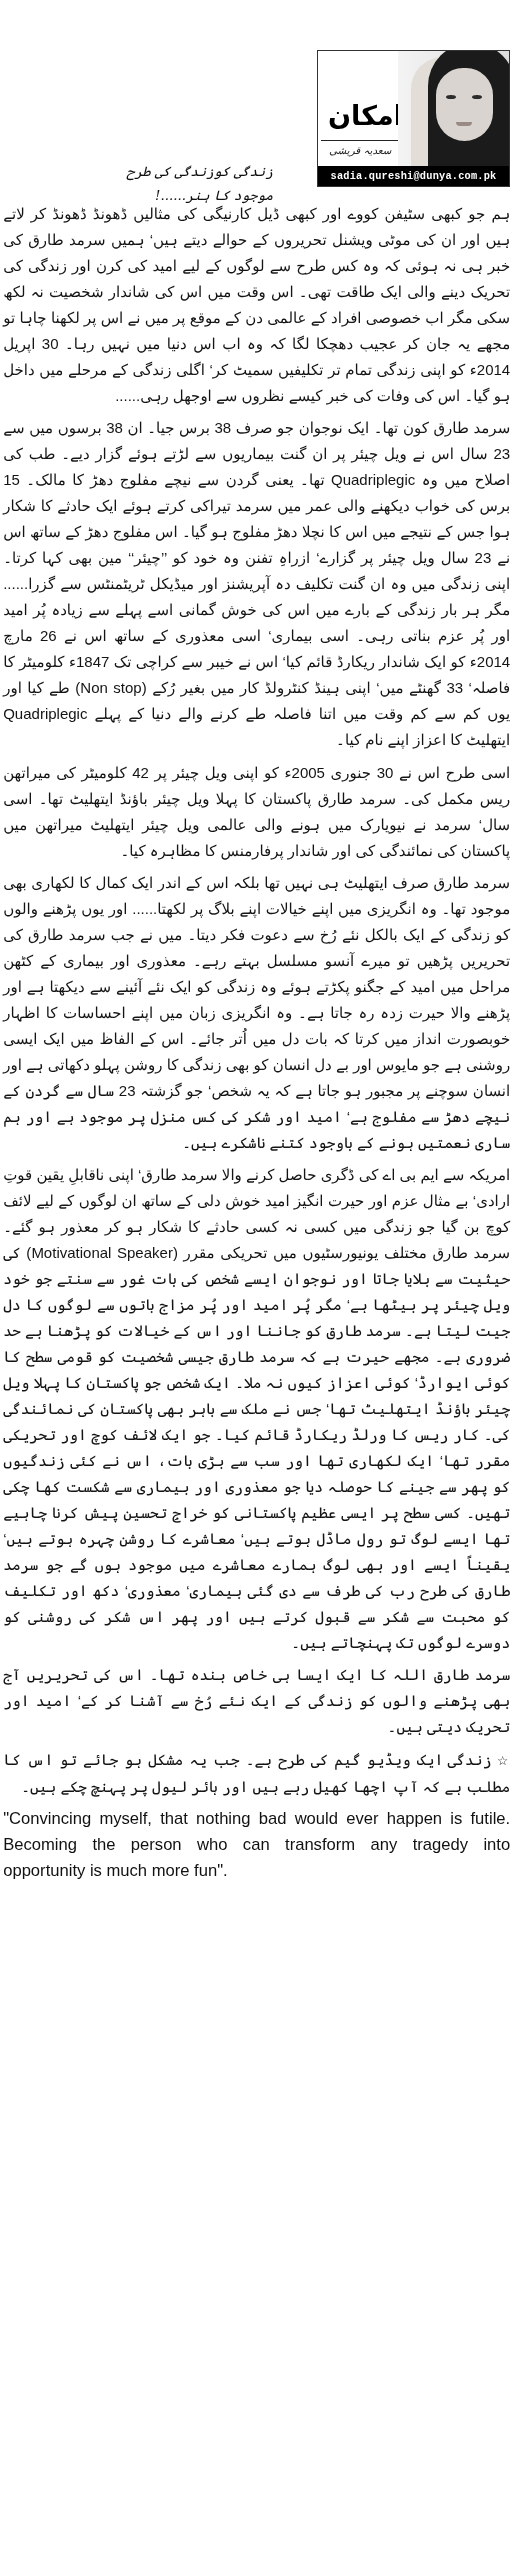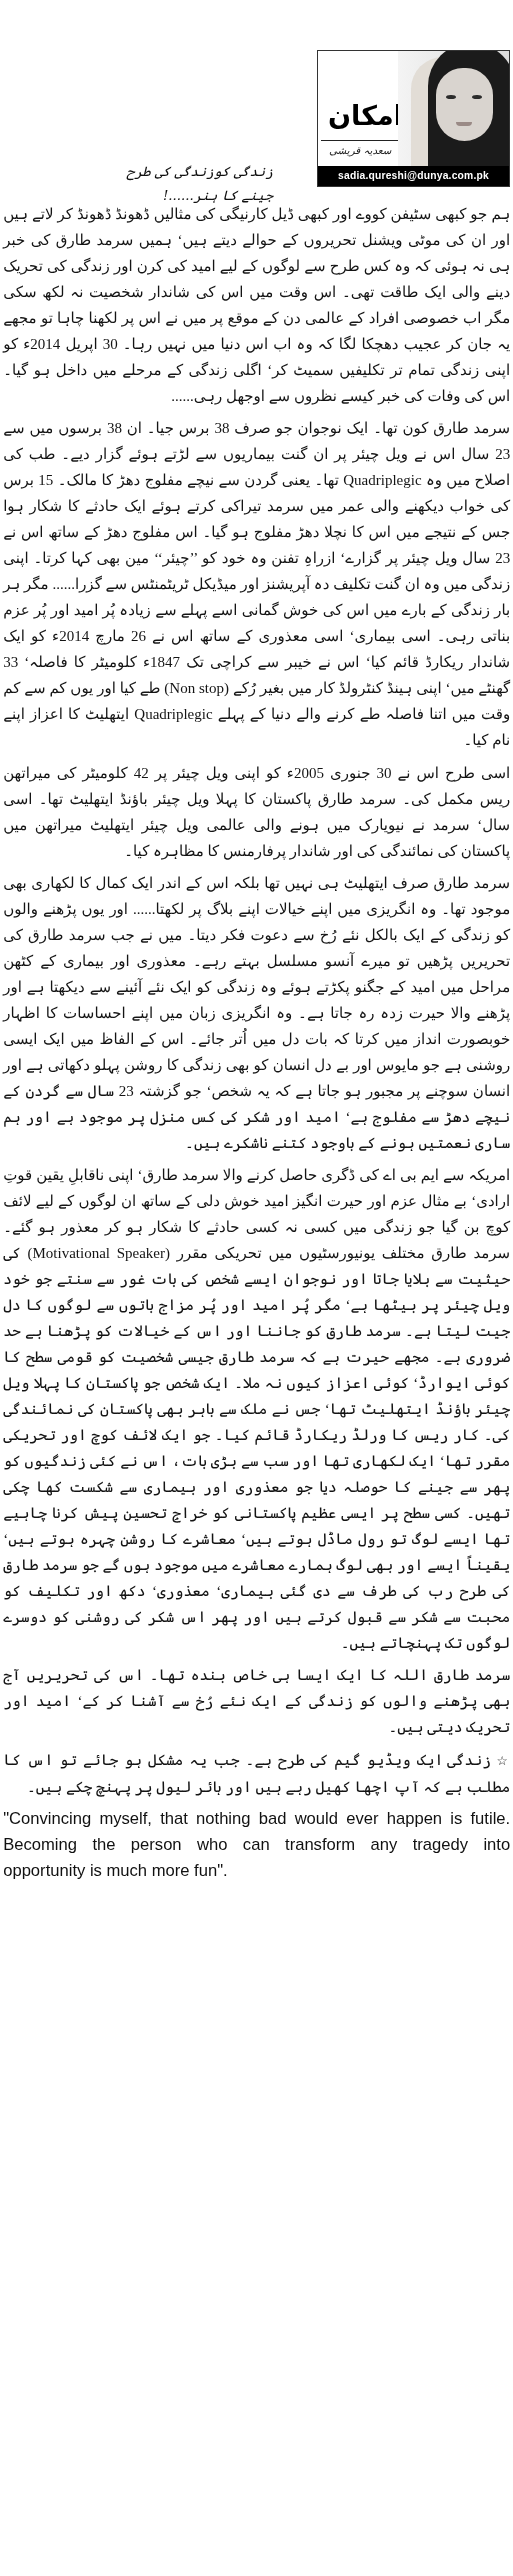--- a/index.html
+++ b/index.html
@@ -110,21 +110,21 @@
     background: #9a8a86;
   }
   .email-bar {
     position: absolute;
     left: 0;
     bottom: 0;
     width: 100%;
     height: 20px;
     background: #000;
     color: #fff;
-    font-family: Liberation Sans, sans-serif;
+    font-family: Liberation Mono, monospace;
     font-weight: bold;
     font-size: 10.3px;
     line-height: 20px;
     text-align: center;
     letter-spacing: 0.2px;
   }
   .headline {
     position: absolute;
     left: 103px;
     top: 160px;
@@ -140,21 +140,21 @@
   .article {
     position: absolute;
     left: 3.2px;
     top: 201px;
     width: 507px;
   }
   .para {
     direction: rtl;
     text-align: justify;
     text-align-last: right;
-    font-family: Liberation Serif, serif;
+    font-family: Liberation Sans, sans-serif;
     font-size: 15px;
     line-height: 26px;
     margin: 0 0 6.3px 0;
     color: #141414;
   }
   .para.bullet::before {
     content: "☆ ";
     font-size: 12.6px;
   }
   .quote-en {
@@ -179,21 +179,21 @@
     <div class="scarf"></div>
     <div class="hair"></div>
     <div class="face"></div>
     <div class="eye l"></div>
     <div class="eye r"></div>
     <div class="mouth"></div>
   </div>
   <div class="email-bar">sadia.qureshi@dunya.com.pk</div>
 </div>
 
-<div class="headline">زندگی کوزندگی کی طرح جینے کا ہنر......!</div>
+<div class="headline">زندگی کوزندگی کی طرح موجود کا ہنر......!</div>
 
 <div class="article">
   <p class="para">ہم جو کبھی سٹیفن کووے اور کبھی ڈیل کارنیگی کی مثالیں ڈھونڈ ڈھونڈ کر لاتے ہیں اور ان کی موٹی ویشنل تحریروں کے حوالے دیتے ہیں‘ ہمیں سرمد طارق کی خبر ہی نہ ہوئی کہ وہ کس طرح سے لوگوں کے لیے امید کی کرن اور زندگی کی تحریک دینے والی ایک طاقت تھی۔ اس وقت میں اس کی شاندار شخصیت نہ لکھ سکی مگر اب خصوصی افراد کے عالمی دن کے موقع پر میں نے اس پر لکھنا چاہا تو مجھے یہ جان کر عجیب دھچکا لگا کہ وہ اب اس دنیا میں نہیں رہا۔ 30 اپریل 2014ء کو اپنی زندگی تمام تر تکلیفیں سمیٹ کر‘ اگلی زندگی کے مرحلے میں داخل ہو گیا۔ اس کی وفات کی خبر کیسے نظروں سے اوجھل رہی......</p>
   <p class="para">سرمد طارق کون تھا۔ ایک نوجوان جو صرف 38 برس جیا۔ ان 38 برسوں میں سے 23 سال اس نے ویل چیئر پر ان گنت بیماریوں سے لڑتے ہوئے گزار دیے۔ طب کی اصلاح میں وہ Quadriplegic تھا۔ یعنی گردن سے نیچے مفلوج دھڑ کا مالک۔ 15 برس کی خواب دیکھنے والی عمر میں سرمد تیراکی کرتے ہوئے ایک حادثے کا شکار ہوا جس کے نتیجے میں اس کا نچلا دھڑ مفلوج ہو گیا۔ اس مفلوج دھڑ کے ساتھ اس نے 23 سال ویل چیئر پر گزارے‘ ازراہِ تفنن وہ خود کو ’’چیئر‘‘ مین بھی کہا کرتا۔ اپنی زندگی میں وہ ان گنت تکلیف دہ آپریشنز اور میڈیکل ٹریٹمنٹس سے گزرا...... مگر ہر بار زندگی کے بارے میں اس کی خوش گمانی اسے پہلے سے زیادہ پُر امید اور پُر عزم بناتی رہی۔ اسی بیماری‘ اسی معذوری کے ساتھ اس نے 26 مارچ 2014ء کو ایک شاندار ریکارڈ قائم کیا‘ اس نے خیبر سے کراچی تک 1847ء کلومیٹر کا فاصلہ‘ 33 گھنٹے میں‘ اپنی ہینڈ کنٹرولڈ کار میں بغیر رُکے (Non stop) طے کیا اور یوں کم سے کم وقت میں اتنا فاصلہ طے کرنے والے دنیا کے پہلے Quadriplegic ایتھلیٹ کا اعزاز اپنے نام کیا۔</p>
   <p class="para">اسی طرح اس نے 30 جنوری 2005ء کو اپنی ویل چیئر پر 42 کلومیٹر کی میراتھن ریس مکمل کی۔ سرمد طارق پاکستان کا پہلا ویل چیئر باؤنڈ ایتھلیٹ تھا۔ اسی سال‘ سرمد نے نیویارک میں ہونے والی عالمی ویل چیئر ایتھلیٹ میراتھن میں پاکستان کی نمائندگی کی اور شاندار پرفارمنس کا مظاہرہ کیا۔</p>
   <p class="para">سرمد طارق صرف ایتھلیٹ ہی نہیں تھا بلکہ اس کے اندر ایک کمال کا لکھاری بھی موجود تھا۔ وہ انگریزی میں اپنے خیالات اپنے بلاگ پر لکھتا...... اور یوں پڑھنے والوں کو زندگی کے ایک بالکل نئے رُخ سے دعوت فکر دیتا۔ میں نے جب سرمد طارق کی تحریریں پڑھیں تو میرے آنسو مسلسل بہتے رہے۔ معذوری اور بیماری کے کٹھن مراحل میں امید کے جگنو پکڑتے ہوئے وہ زندگی کو ایک نئے آئینے سے دیکھتا ہے اور پڑھنے والا حیرت زدہ رہ جاتا ہے۔ وہ انگریزی زبان میں اپنے احساسات کا اظہار خوبصورت انداز میں کرتا کہ بات دل میں اُتر جائے۔ اس کے الفاظ میں ایک ایسی روشنی ہے جو مایوس اور بے دل انسان کو بھی زندگی کا روشن پہلو دکھاتی ہے اور انسان سوچنے پر مجبور ہو جاتا ہے کہ یہ شخص‘ جو گزشتہ 23 سال سے گردن کے نیچے دھڑ سے مفلوج ہے‘ امید اور شکر کی کس منزل پر موجود ہے اور ہم ساری نعمتیں ہونے کے باوجود کتنے ناشکرے ہیں۔</p>
   <p class="para">امریکہ سے ایم بی اے کی ڈگری حاصل کرنے والا سرمد طارق‘ اپنی ناقابلِ یقین قوتِ ارادی‘ بے مثال عزم اور حیرت انگیز امید خوش دلی کے ساتھ ان لوگوں کے لیے لائف کوچ بن گیا جو زندگی میں کسی نہ کسی حادثے کا شکار ہو کر معذور ہو گئے۔ سرمد طارق مختلف یونیورسٹیوں میں تحریکی مقرر (Motivational Speaker) کی حیثیت سے بلایا جاتا اور نوجوان ایسے شخص کی بات غور سے سنتے جو خود ویل چیئر پر بیٹھا ہے‘ مگر پُر امید اور پُر مزاج باتوں سے لوگوں کا دل جیت لیتا ہے۔ سرمد طارق کو جاننا اور اس کے خیالات کو پڑھنا بے حد ضروری ہے۔ مجھے حیرت ہے کہ سرمد طارق جیسی شخصیت کو قومی سطح کا کوئی ایوارڈ‘ کوئی اعزاز کیوں نہ ملا۔ ایک شخص جو پاکستان کا پہلا ویل چیئر باؤنڈ ایتھلیٹ تھا‘ جس نے ملک سے باہر بھی پاکستان کی نمائندگی کی۔ کار ریس کا ورلڈ ریکارڈ قائم کیا۔ جو ایک لائف کوچ اور تحریکی مقرر تھا‘ ایک لکھاری تھا اور سب سے بڑی بات، اس نے کئی زندگیوں کو پھر سے جینے کا حوصلہ دیا جو معذوری اور بیماری سے شکست کھا چکی تھیں۔ کسی سطح پر ایسی عظیم پاکستانی کو خراجِ تحسین پیش کرنا چاہیے تھا ایسے لوگ تو رول ماڈل ہوتے ہیں‘ معاشرے کا روشن چہرہ ہوتے ہیں‘ یقیناً ایسے اور بھی لوگ ہمارے معاشرے میں موجود ہوں گے جو سرمد طارق کی طرح رب کی طرف سے دی گئی بیماری‘ معذوری‘ دکھ اور تکلیف کو محبت سے شکر سے قبول کرتے ہیں اور پھر اس شکر کی روشنی کو دوسرے لوگوں تک پہنچاتے ہیں۔</p>
   <p class="para">سرمد طارق اللہ کا ایک ایسا ہی خاص بندہ تھا۔ اس کی تحریریں آج بھی پڑھنے والوں کو زندگی کے ایک نئے رُخ سے آشنا کر کے‘ امید اور تحریک دیتی ہیں۔</p>
   <p class="para bullet">زندگی ایک ویڈیو گیم کی طرح ہے۔ جب یہ مشکل ہو جائے تو اس کا مطلب ہے کہ آپ اچھا کھیل رہے ہیں اور ہائر لیول پر پہنچ چکے ہیں۔</p>
   <p class="quote-en">"Convincing myself, that nothing bad would ever happen is futile. Becoming the person who can transform any tragedy into opportunity is much more fun".</p>

